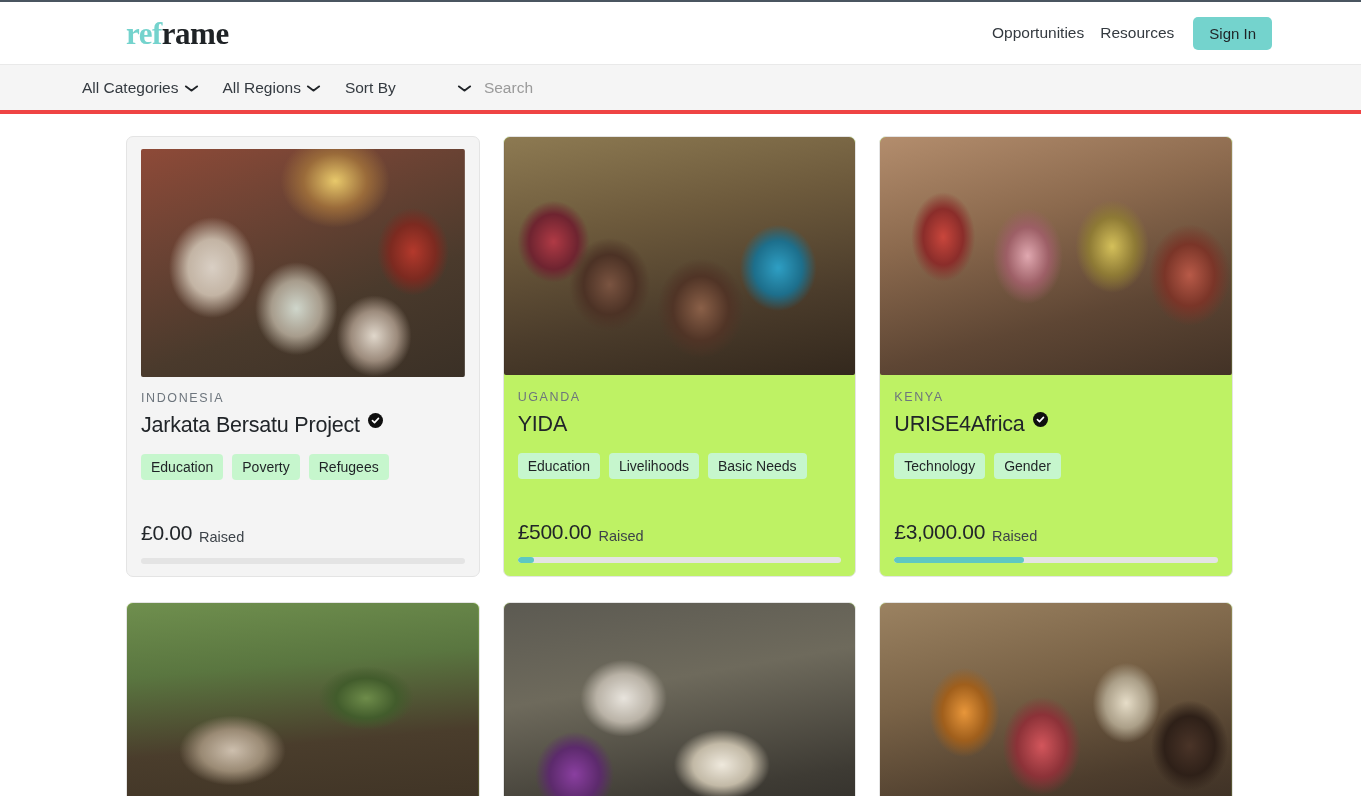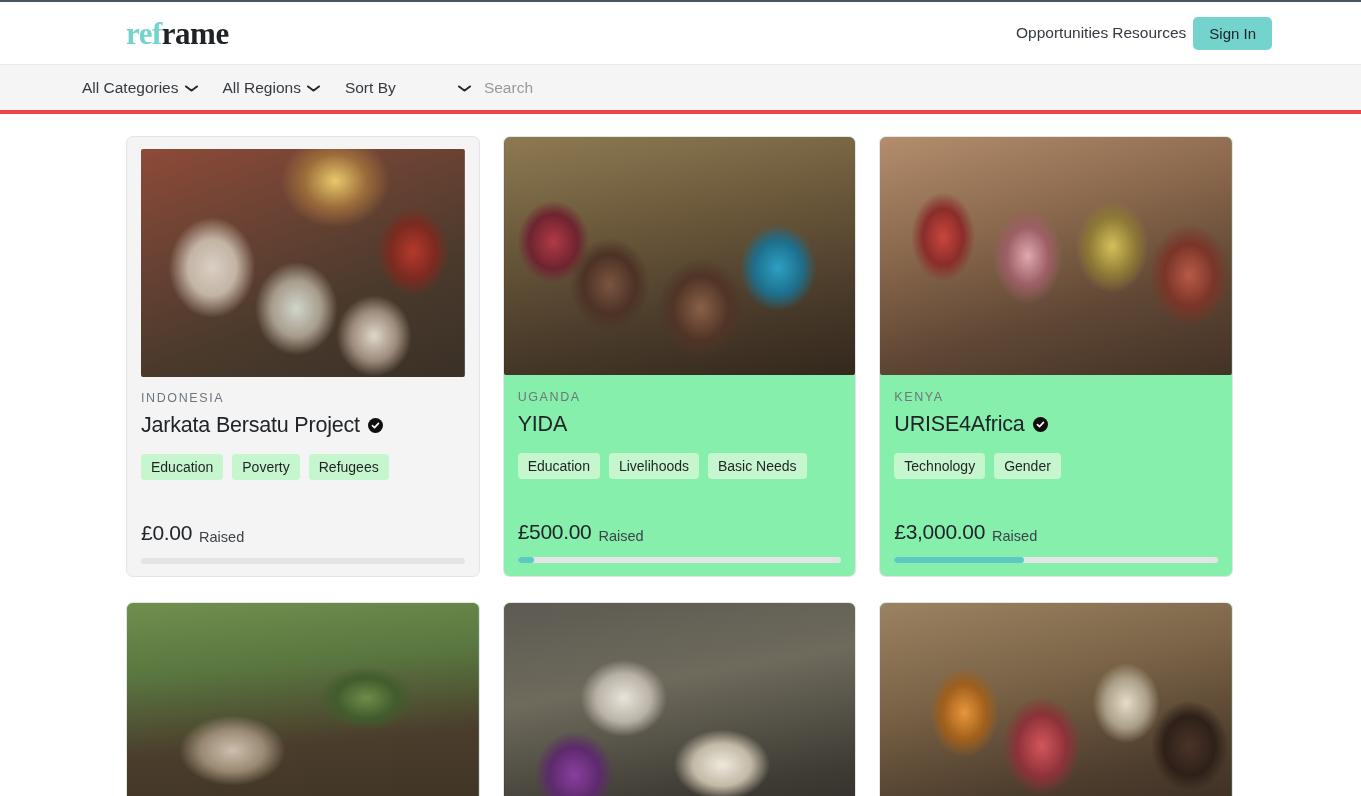--- a/index.html
+++ b/index.html
@@ -34,20 +34,21 @@
     letter-spacing: -0.5px;
     line-height: 1;
     user-select: none;
   }
   .logo .logo-ref { color: #74d3cd; }
   .logo .logo-rame { color: #1f2326; }
 
   .nav {
     display: flex;
     align-items: center;
+    gap: 12px;
   }
   .nav-link {
     font-size: 15.5px;
     color: #343a40;
     text-decoration: none;
     padding: 4px 2px;
     white-space: nowrap;
   }
   .signin-btn {
     background: #74d3cd;
@@ -113,21 +114,21 @@
     padding: 22px 128px 0 126px;
   }
   .grid {
     display: grid;
     grid-template-columns: repeat(3, 1fr);
     column-gap: 23px;
     row-gap: 25px;
   }
 
   .card {
-    background: #86efac;
+    background: #bef264;
     border: 1px solid #e4e4e4;
     border-radius: 7px;
     overflow: hidden;
     cursor: pointer;
     display: flex;
     flex-direction: column;
   }
   .card.hovered {
     background: #f4f4f4;
   }
@@ -154,21 +155,20 @@
 
   .country {
     font-size: 12.5px;
     letter-spacing: 1.6px;
     color: #6d757d;
     text-transform: uppercase;
     margin-bottom: 8px;
   }
   .org-row {
     display: flex;
-    align-items: center;
     gap: 8px;
     margin-bottom: 16px;
   }
   .org-name {
     font-size: 21.5px;
     color: #212529;
     font-weight: 400;
     letter-spacing: -0.2px;
   }
   .verified {

